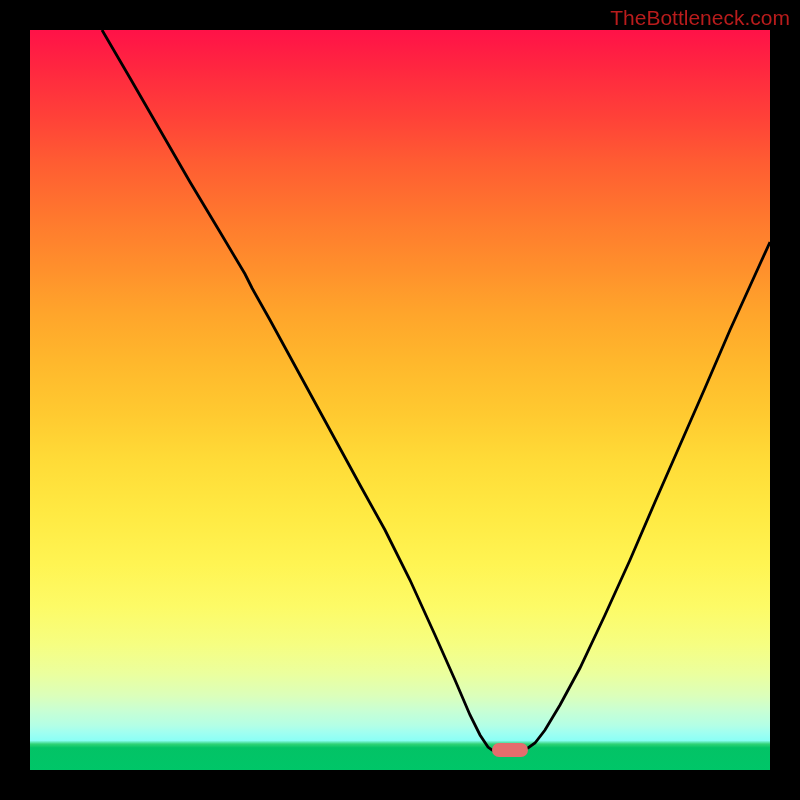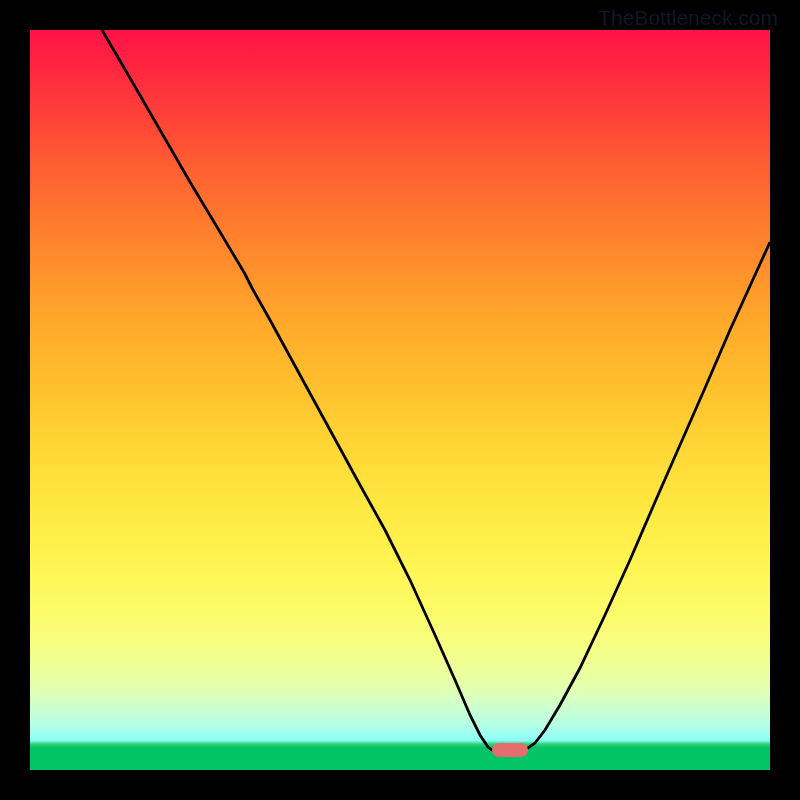--- a/index.html
+++ b/index.html
@@ -63,22 +63,22 @@
   .curve-svg {
     position: absolute;
     left: 0;
     top: 0;
     width: 100%;
     height: 100%;
   }
   .watermark {
     position: absolute;
     top: 6px;
-    right: 22px;
-    color: #0f172a;
+    right: 10px;
+    color: #b91c1c;
     font-size: 21px;
     font-weight: normal;
     font-family: Arial, sans-serif;
   }
 </style>
 </head>
 <body>
 
 <div class="chart-container">
   <div class="outer-frame"></div>

